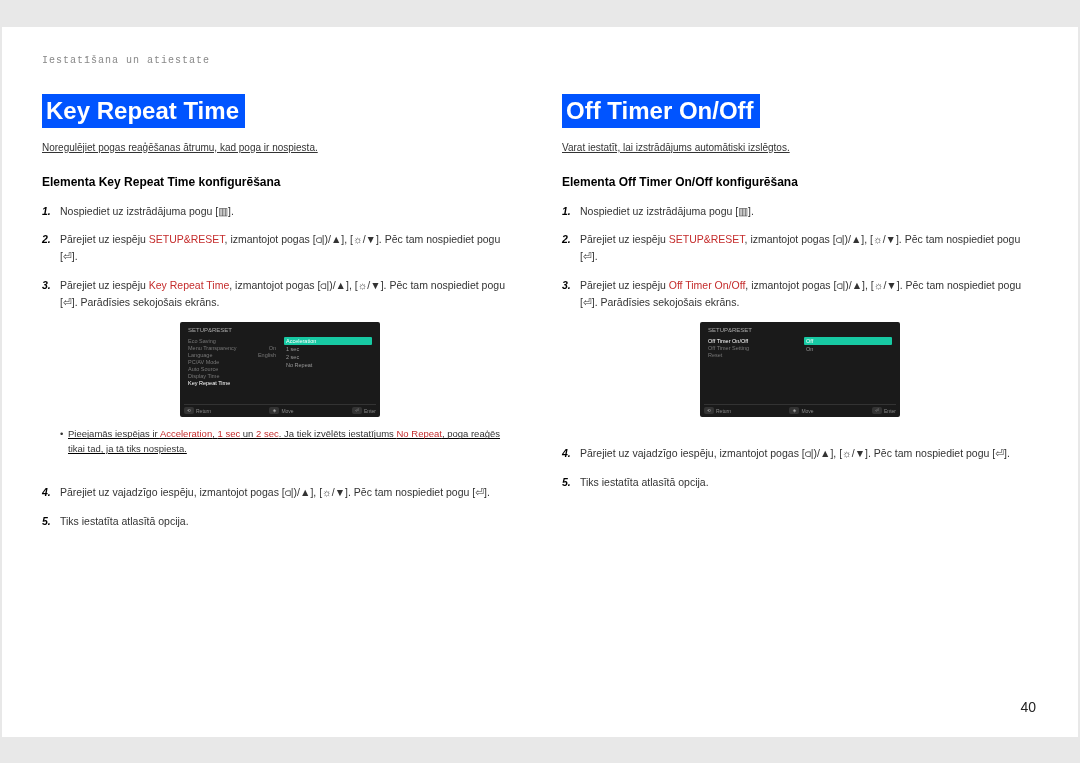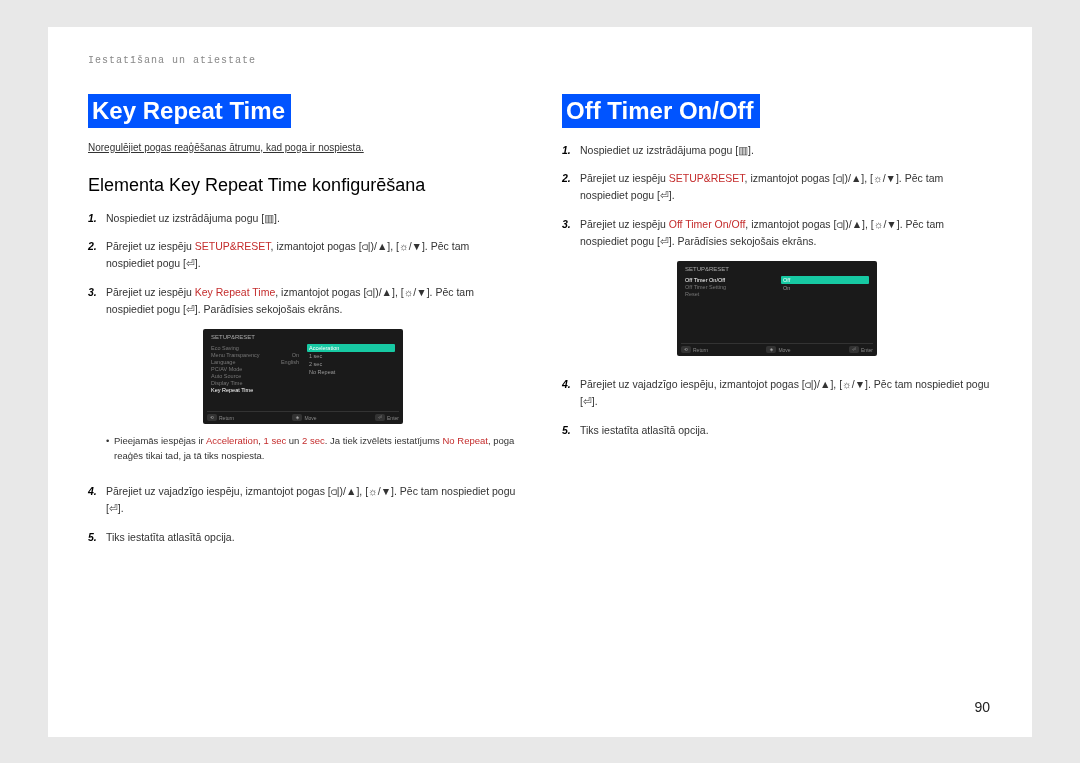--- a/index.html
+++ b/index.html
@@ -7,21 +7,21 @@
     background: #e8e8e8;
     font-family: Arial, Helvetica, sans-serif;
     width: 1080px;
     height: 763px;
     display: flex;
     align-items: center;
     justify-content: center;
   }
   .page {
     background: #fff;
-    width: 984px;
+    width: 1076px;
     height: 710px;
     padding: 28px 40px 20px 40px;
     position: relative;
   }
   .breadcrumb {
     font-size: 10px;
     letter-spacing: 1px;
     color: #888;
     margin-bottom: 28px;
     font-family: "Courier New", monospace;
@@ -40,22 +40,22 @@
     display: inline-block;
     margin-bottom: 14px;
   }
   .intro {
     font-size: 10px;
     color: #333;
     margin-bottom: 22px;
     text-decoration: underline;
   }
   .subhead {
-    font-size: 18px;
-    font-weight: normal;
+    font-size: 12px;
+    font-weight: bold;
     margin-bottom: 14px;
   }
   .steps { list-style: none; counter-reset: step; }
   .step {
     font-size: 10.5px;
     color: #333;
     margin-bottom: 12px;
     padding-left: 18px;
     position: relative;
     line-height: 1.6;
@@ -128,21 +128,22 @@
     color: #aaa;
     border-radius: 2px;
     width: 10px; height: 7px;
     display: inline-flex;
     align-items: center; justify-content: center;
     font-size: 4.5px;
   }
   .bullets {
     list-style: none;
     padding-left: 18px;
-    margin-bottom: 20px;
+    margin-bottom: 28px;
+    text-decoration: underline;
   }
   .bullet {
     position: relative;
     font-size: 9.5px;
     color: #333;
     line-height: 1.5;
     margin-bottom: 3px;
     padding-left: 8px;
   }
   .bullet::before {
@@ -256,20 +257,22 @@
         </li>
         <li class="step">
           <span class="num">5.</span>
           <span>Tiks iestatīta atlasītā opcija.</span>
         </li>
       </ol>
     </div>
 
     <div class="col">
       <div class="title-hl">Off Timer On/Off</div>
+      <div class="intro">Varat iestatīt, lai izstrādājums automātiski izslēgtos.</div>
+      <div class="subhead">Elementa Off Timer On/Off konfigurēšana</div>
 
       <ol class="steps">
         <li class="step">
           <span class="num">1.</span>
           <span>Nospiediet uz izstrādājuma pogu </span><span class="glyph">[▥]</span><span>.</span>
         </li>
         <li class="step">
           <span class="num">2.</span>
           <span>Pārejiet uz iespēju </span><span class="red">SETUP&amp;RESET</span><span>, izmantojot pogas [</span><span class="glyph">⫏|)</span>/<span class="glyph">▲</span><span>], [</span><span class="glyph">☼</span>/<span class="glyph">▼</span><span>]. Pēc tam nospiediet pogu </span><span class="glyph">[⏎]</span>.
         </li>
@@ -326,14 +329,14 @@
           <span>Pārejiet uz vajadzīgo iespēju, izmantojot pogas [</span><span class="glyph">⫏|)</span>/<span class="glyph">▲</span><span>], [</span><span class="glyph">☼</span>/<span class="glyph">▼</span><span>]. Pēc tam nospiediet pogu </span><span class="glyph">[⏎]</span>.
         </li>
         <li class="step">
           <span class="num">5.</span>
           <span>Tiks iestatīta atlasītā opcija.</span>
         </li>
       </ol>
     </div>
   </div>
 
-  <div class="pagenum">90</div>
+  <div class="pagenum">40</div>
 </div>
 
 </body></html>

